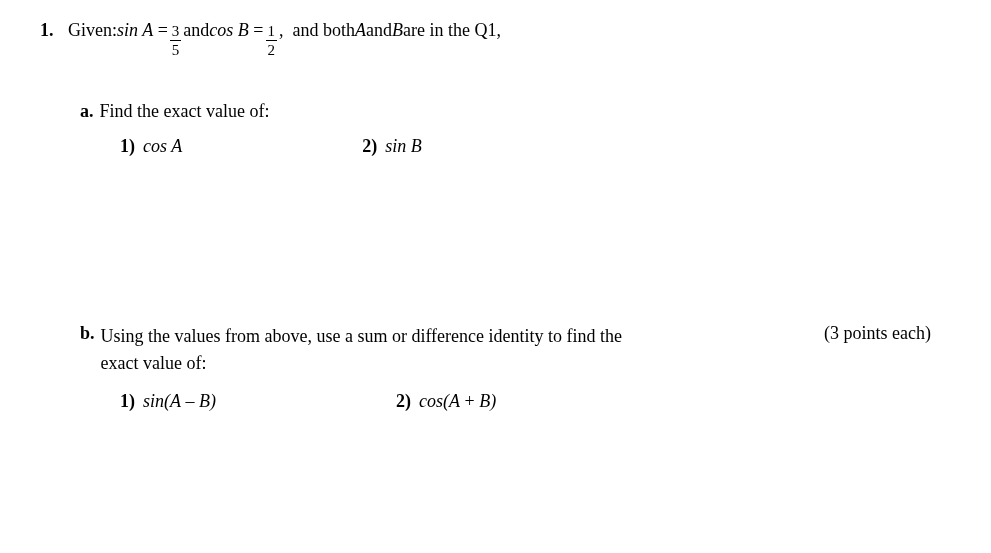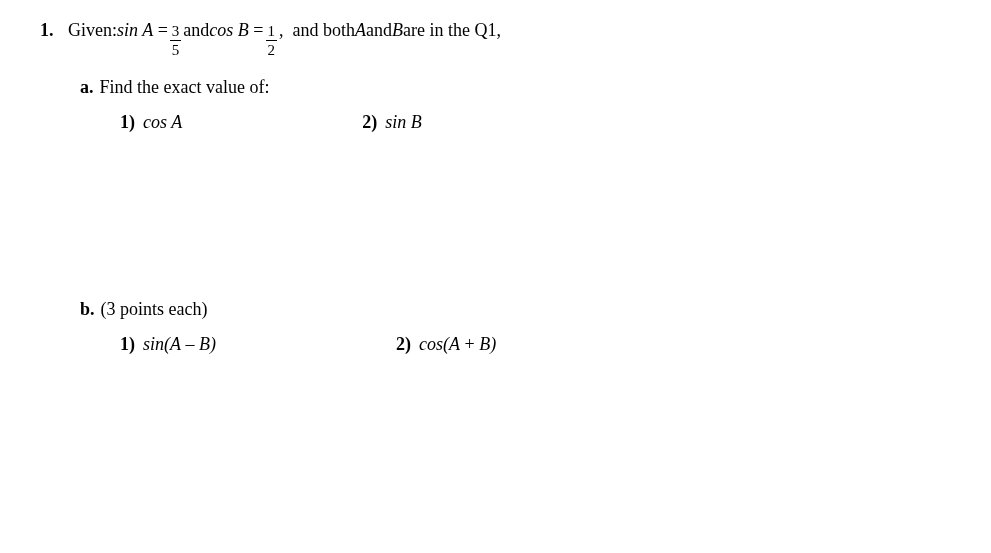--- a/index.html
+++ b/index.html
@@ -73,20 +73,21 @@
       margin-bottom: 14px;
     }
 
     .part-letter {
       font-weight: bold;
       margin-right: 6px;
     }
 
     .part-text {
       flex: 1;
+      margin-top: 24px;
     }
 
     .points {
       margin-left: auto;
       padding-right: 20px;
     }
 
     .sub-questions {
       margin-left: 40px;
       display: flex;
@@ -173,20 +174,21 @@
         <span><em>sin B</em></span>
       </div>
     </div>
   </div>
 
   <div class="spacer"></div>
 
   <div class="part-b">
     <div class="part-b-header">
       <span class="part-letter">b.</span>
+      <span class="part-b-text">Using the values from above, use a sum or difference identity to find the<br>exact value of:</span>
       <span class="part-b-points">(3 points each)</span>
     </div>
     <div class="sub-questions">
       <div class="sub-question">
         <span class="sub-number">1)</span>
         <span><em>sin(A</em> – <em>B)</em></span>
       </div>
       <div class="sub-question">
         <span class="sub-number">2)</span>
         <span><em>cos(A</em> + <em>B)</em></span>

